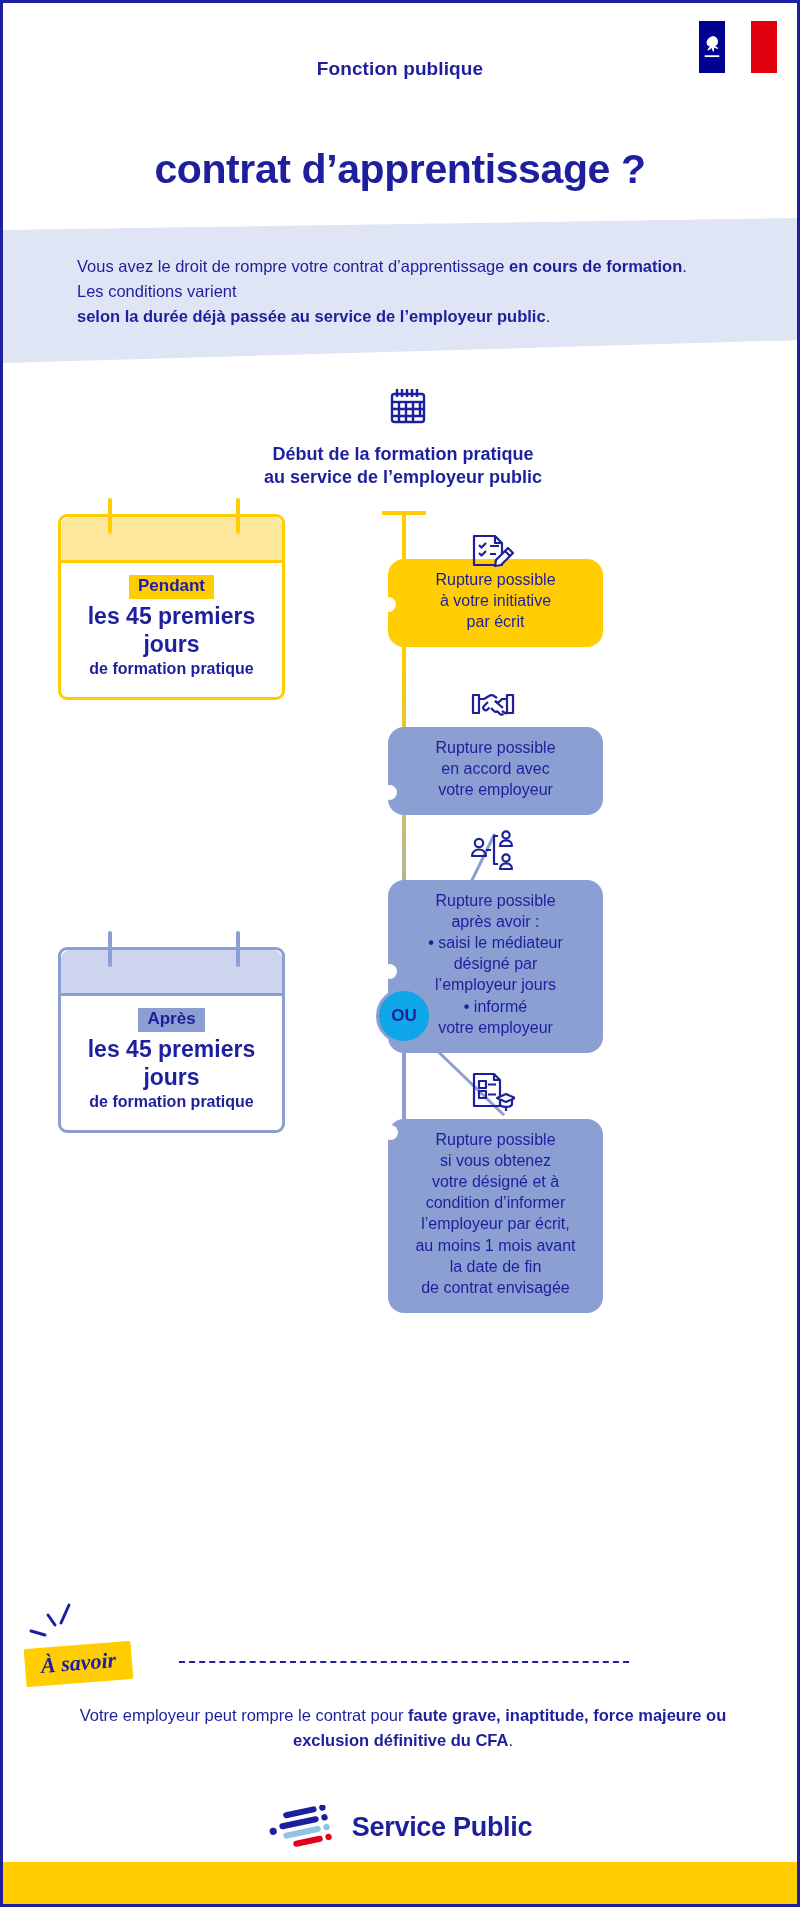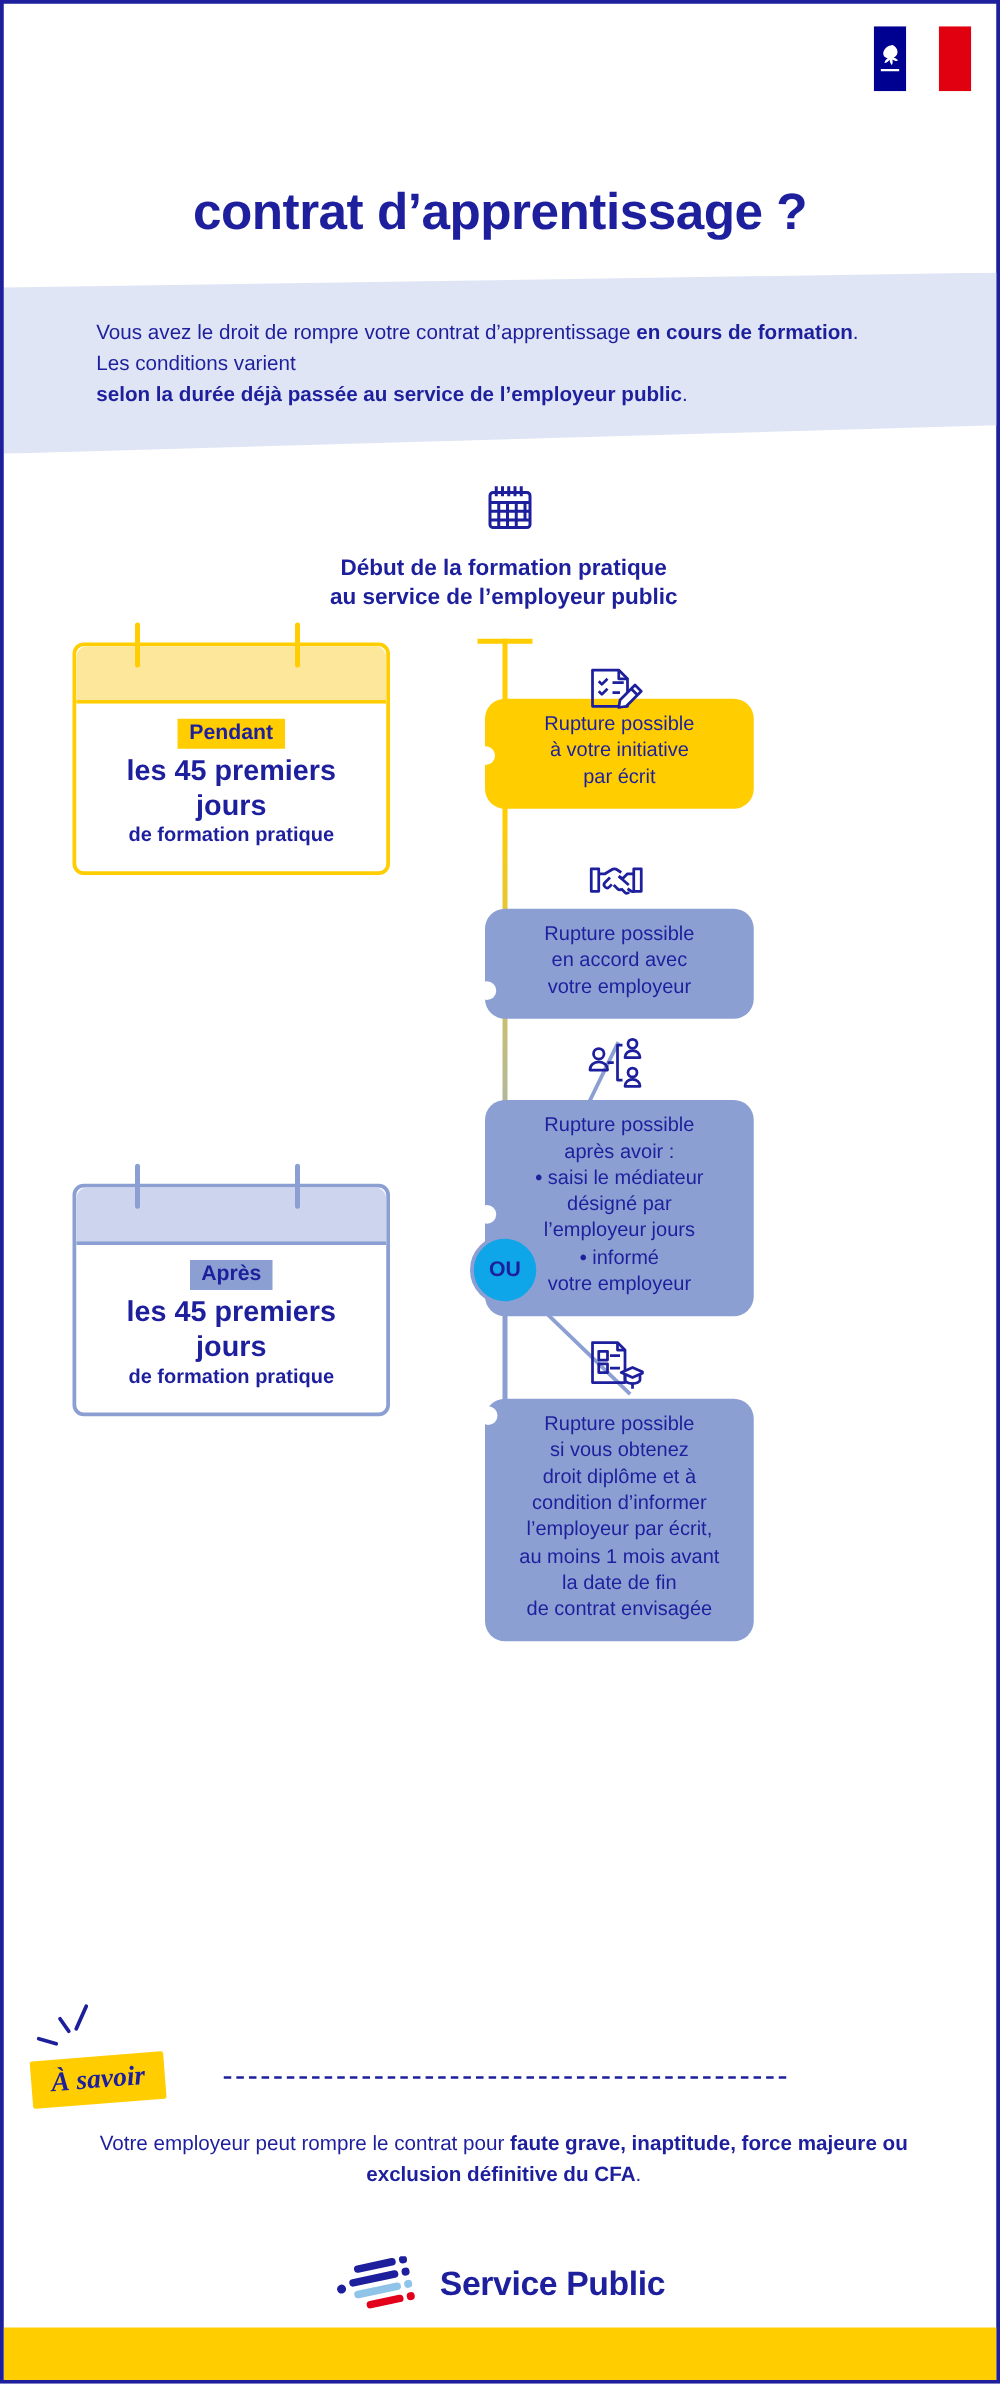--- a/index.html
+++ b/index.html
@@ -104,21 +104,21 @@
   
   .cal-icon{position:absolute; left:383px; top:383px;}
   .section-sub{
     position:absolute; top:440px; left:80px; width:640px;
     text-align:center;
     font-size:18px; line-height:1.28; font-weight:700; color:var(--blue);
   }
 
   
   .period{
-    position:absolute; width:254px;
+    position:absolute; width:227px;
     border-radius:9px;
     background:#fff;
     overflow:visible;
   }
   .period .rings{
     position:absolute; top:-19px; left:0; width:100%; height:19px;
   }
   .period .ring{
     position:absolute; top:0; width:4px; height:36px;
     border-radius:2px;
@@ -252,20 +252,21 @@
     <div class="band b1">
       <svg class="marianne" viewBox="0 0 24 28">
         <path d="M14 2c3 1 5 4 4.5 7c-.4 2.4-2 3.4-3.4 4.2c1.6.3 3.2 1 3.9 2.6c-2 .4-3.6-.3-5-1.2c.6 1.6.5 3.4-.4 4.9c-1.2-1.4-1.8-3-2-4.7c-1 1.6-2.6 2.7-4.5 3c.3-1.9 1.4-3.3 2.9-4.3C8 13.2 6.6 12 6.2 10.2C5.6 7 8.4 3.6 11.6 2.6z" fill="#fff"></path>
         <path d="M4 23h16v2H4z" fill="#fff"></path>
       </svg>
     </div>
     <div class="band b2"></div>
     <div class="band b3"></div>
   </div>
 
+  <div class="eyebrow">Fonction publique</div>
   <div class="headline">
     <br>
     <span>contrat d’apprentissage ?</span>
   </div>
 
   <div class="band-wrap">
     <div class="band-bg"></div>
     <div class="band-text">
       <span>Vous avez le droit de rompre votre contrat d’apprentissage </span><b>en cours de formation</b><span>. Les conditions varient </span><br>
       <b>selon la durée déjà passée au service de l’employeur public</b><span>.</span>
@@ -407,21 +408,21 @@
       <path d="M19 13.5h8M19 23.5h8"></path>
       <path d="M28 27l9-4 9 4-9 4z" fill="#fff"></path>
       <path d="M31 28.5v4.5c0 1.6 2.7 2.8 6 2.8s6-1.2 6-2.8v-4.5"></path>
       <path d="M37 35v5"></path>
     </svg>
   </div>
   <div class="bubble blue b-diplome">
     <div class="dot" style="left:-5px; top:6px;"></div>
     <div>Rupture possible</div>
     <div>si vous obtenez</div>
-    <div>droit diplôme et à</div>
+    <div>votre désigné et à</div>
     <div>condition d’informer</div>
     <div>l’employeur par écrit,</div>
     <div>au moins 1 mois avant</div>
     <div>la date de fin</div>
     <div>de contrat envisagée</div>
   </div>
 
   <div class="spark">
     <svg width="70" height="55" viewBox="0 0 70 55" fill="none" stroke="#1d1f9c" stroke-width="3" stroke-linecap="round">
       <path d="M48 4L40 22"></path>

